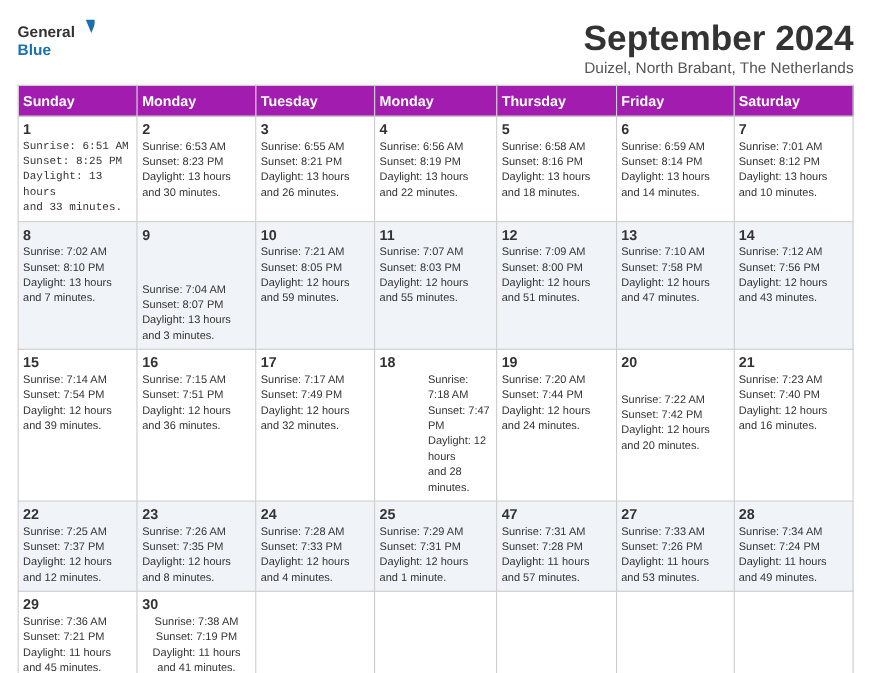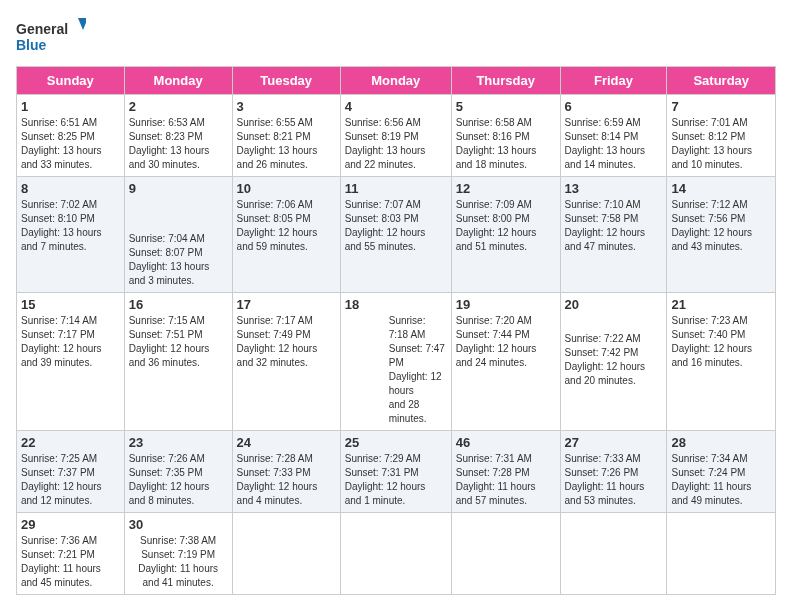--- a/index.html
+++ b/index.html
@@ -32,24 +32,24 @@
     .location {
       font-size: 14px;
       color: #555;
     }
     table {
       width: 100%;
       border-collapse: collapse;
       font-size: 11px;
     }
     thead tr th {
-      background-color: #ec4899;
+      background-color: #a21caf;
       color: #fff;
       padding: 6px 4px;
-      text-align: center;
+      text-align: left;
       font-size: 13px;
       font-weight: bold;
       border: 1px solid #ccc;
     }
     tbody tr td {
       border: 1px solid #ccc;
       vertical-align: top;
       padding: 4px;
       height: 80px;
       width: 113px;
@@ -80,39 +80,43 @@
 <body>
 
 <div class="header">
   <div class="logo">
   <svg width="70" height="42" viewBox="0 0 70 42">
     <text x="0" y="18" font-size="14" font-weight="bold" fill="#333" font-family="Arial">General</text>
     <text x="0" y="34" font-size="14" font-weight="bold" fill="#1a6faf" font-family="Arial">Blue</text>
     <polygon points="62,2 72,2 67,14" fill="#1a6faf"></polygon>
   </svg>
 </div>
+  <div class="title-area">
+    <div class="month-title">September 2024</div>
+    <div class="location">Duizel, North Brabant, The Netherlands</div>
+  </div>
 </div>
 
 <table>
   <thead>
     <tr>
       <th>Sunday</th>
       <th>Monday</th>
       <th>Tuesday</th>
       <th>Monday</th>
       <th>Thursday</th>
       <th>Friday</th>
       <th>Saturday</th>
     </tr>
   </thead>
   <tbody id="calendar-body">
   <tr>
         <td>
           <span class="day-number">1</span>
-          <div class="day-content" style="white-space: pre-line;">Sunrise: 6:51 AM
+          <div class="day-content" style="white-space: pre-line; font-family: Liberation Mono, monospace;">Sunrise: 6:51 AM
 Sunset: 8:25 PM
 Daylight: 13 hours
 and 33 minutes.</div>
         </td>
         <td>
           <span class="day-number">2</span>
           <div class="day-content" style="white-space: pre-line;">Sunrise: 6:53 AM
 Sunset: 8:23 PM
 Daylight: 13 hours
 and 30 minutes.</div>
@@ -163,21 +167,21 @@
         </td>
         <td>
           <span class="day-number">9</span>
           <div class="day-content" style="white-space: pre-line; margin-top: 36px;">Sunrise: 7:04 AM
 Sunset: 8:07 PM
 Daylight: 13 hours
 and 3 minutes.</div>
         </td>
         <td>
           <span class="day-number">10</span>
-          <div class="day-content" style="white-space: pre-line;">Sunrise: 7:06 AM
+          <div class="day-content" style="white-space: pre-line;">Sunrise: 7:21 AM
 Sunset: 8:05 PM
 Daylight: 12 hours
 and 59 minutes.</div>
         </td>
         <td>
           <span class="day-number">11</span>
           <div class="day-content" style="white-space: pre-line;">Sunrise: 7:07 AM
 Sunset: 8:03 PM
 Daylight: 12 hours
 and 55 minutes.</div>
@@ -201,21 +205,21 @@
           <div class="day-content" style="white-space: pre-line;">Sunrise: 7:12 AM
 Sunset: 7:56 PM
 Daylight: 12 hours
 and 43 minutes.</div>
         </td>
       </tr>
       <tr>
         <td>
           <span class="day-number">15</span>
           <div class="day-content" style="white-space: pre-line;">Sunrise: 7:14 AM
-Sunset: 7:17 PM
+Sunset: 7:54 PM
 Daylight: 12 hours
 and 39 minutes.</div>
         </td>
         <td>
           <span class="day-number">16</span>
           <div class="day-content" style="white-space: pre-line;">Sunrise: 7:15 AM
 Sunset: 7:51 PM
 Daylight: 12 hours
 and 36 minutes.</div>
         </td>
@@ -278,21 +282,21 @@
 and 4 minutes.</div>
         </td>
         <td>
           <span class="day-number">25</span>
           <div class="day-content" style="white-space: pre-line;">Sunrise: 7:29 AM
 Sunset: 7:31 PM
 Daylight: 12 hours
 and 1 minute.</div>
         </td>
         <td>
-          <span class="day-number">46</span>
+          <span class="day-number">47</span>
           <div class="day-content" style="white-space: pre-line;">Sunrise: 7:31 AM
 Sunset: 7:28 PM
 Daylight: 11 hours
 and 57 minutes.</div>
         </td>
         <td>
           <span class="day-number">27</span>
           <div class="day-content" style="white-space: pre-line;">Sunrise: 7:33 AM
 Sunset: 7:26 PM
 Daylight: 11 hours

